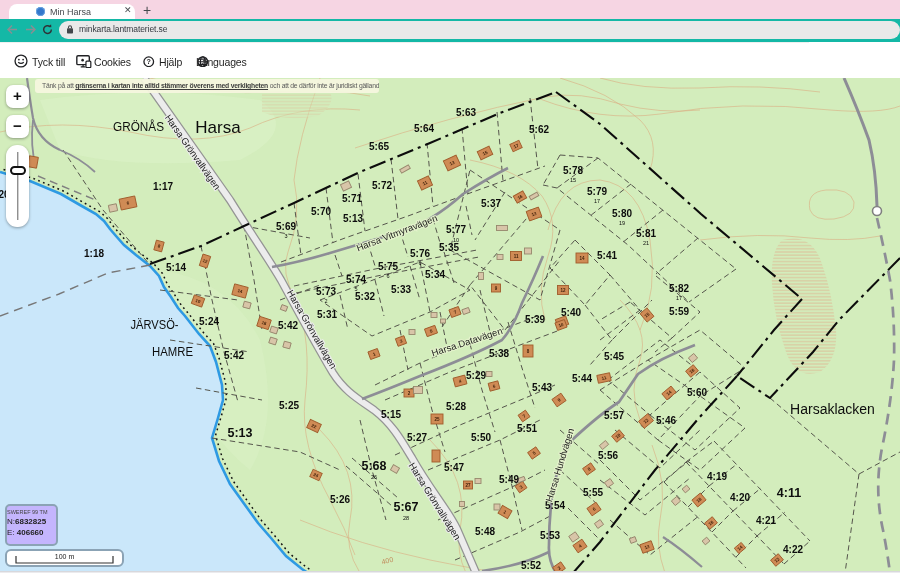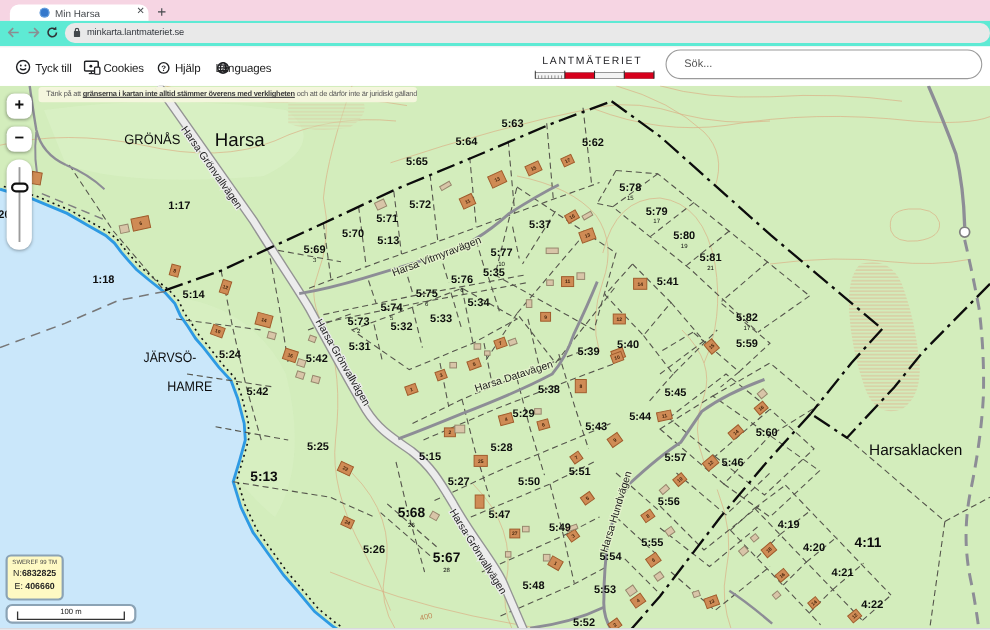--- a/index.html
+++ b/index.html
@@ -5,38 +5,38 @@
 html,body{width:900px;height:573px;overflow:hidden;font-family:"Liberation Sans",sans-serif}
 #wrap{position:relative;width:900px;height:573px;background:#fff}
 
 #tabs{position:absolute;left:0;top:0;width:900px;height:19px;background:#f6d5e3}
 #tab{position:absolute;left:9px;top:4px;width:126px;height:15px;background:#fff;border-radius:8px 8px 0 0}
 #tab .fav{position:absolute;left:27px;top:3px;width:9px;height:9px;border-radius:50%;background:#3478cc;box-shadow:inset 0 0 0 1px #6aa3e0}
 #tab .ttl{position:absolute;left:41px;top:2.5px;font-size:9px;color:#45494d}
 #tabx{position:absolute;left:124px;top:5px;font-size:9px;color:#4a4e52}
 #tabplus{position:absolute;left:143px;top:2px;font-size:14px;color:#45494d;font-weight:400}
 
-#nav{position:absolute;left:0;top:19px;width:900px;height:23px;background:#5eead4}
+#nav{position:absolute;left:0;top:19px;width:900px;height:23px;background:#14b8a6}
 #addr{position:absolute;left:59px;top:2px;width:841px;height:18px;background:#e9e9e9;border-radius:9px;color:#34383f;font-size:9px;line-height:18px}
 
 #bar{position:absolute;left:0;top:42px;width:809px;height:36px;background:#fff;border-top:1px solid #efefef}
 .tbtn{position:absolute;top:12.5px;height:14px;font-size:10.5px;letter-spacing:-0.15px;color:#1f1f1f;white-space:nowrap}
 #logo{position:absolute;left:485px;top:51px;width:112px}
 #logo .wm{font-size:9.5px;letter-spacing:1.55px;color:#26262a;font-weight:400;white-space:nowrap;margin-left:8px;line-height:9px}
 #sok{position:absolute;left:605px;top:45px;width:288px;height:27px;border:1px solid #9a9a9a;border-radius:13.5px;background:#fff;font-size:10px;color:#555;line-height:25px;padding-left:16px}
 
 #map{position:absolute;left:0;top:78px;width:900px;height:495px}
 
 #notice{position:absolute;left:35px;top:79px;width:344px;height:14px;background:rgba(246,246,224,0.93);border-radius:3px;font-size:6.8px;letter-spacing:-0.22px;color:#5a5a5a;line-height:14px;padding-left:7px;white-space:nowrap;overflow:hidden}
 #notice b{color:#3c3c3c;text-decoration:underline;font-weight:700}
 .zbtn{position:absolute;left:6px;width:23px;height:23px;background:#fff;border-radius:7px;box-shadow:0 1px 3px rgba(0,0,0,0.35);text-align:center;font-size:15px;font-weight:700;color:#111;line-height:22px}
 #slider{position:absolute;left:6px;top:145px;width:23px;height:82px;background:#fff;border-radius:11px;box-shadow:0 1px 3px rgba(0,0,0,0.35)}
 #slider .rail{position:absolute;left:10.5px;top:7px;width:2px;height:68px;background:#cfcfcf;border-left:1px solid #909090}
 #slider .hnd{position:absolute;left:3.5px;top:21px;width:16px;height:9px;border:2px solid #111;border-radius:5px;background:#fff}
-#coord{position:absolute;left:5px;top:504px;width:53px;height:42px;background:#fef9c3;border:2px solid #8ba3b5;border-radius:5px;text-align:center}
+#coord{position:absolute;left:5px;top:504px;width:53px;height:42px;background:#c4b5fd;border:2px solid #8ba3b5;border-radius:5px;}
 #coord .t1{font-size:5.5px;color:#444;margin-top:3px}
 #coord .t2{font-size:8px;color:#222;margin-top:2px}
 #scale{position:absolute;left:5px;top:549px;width:119px;height:18px;background:#fff;border:2px solid #8ba3b5;border-radius:6px}
 #scale .lbl{position:absolute;left:0;width:115px;text-align:center;top:2px;font-size:7px;color:#222}
 </style></head><body>
 <div id="wrap">
 <div id="tabs">
  <div id="tab">
         <span class="fav"></span>
         <span class="ttl">Min Harsa</span>
@@ -82,35 +82,20 @@
         <text x="8" y="11.6" font-size="10" font-weight="bold" fill="#202124" text-anchor="middle" font-family="Liberation Sans">?</text>
       </svg>
  <span class="tbtn" style="left:159px">Hjälp</span>
  <svg style="position:absolute;left:197px;top:12.5px" width="11.5" height="11.5" viewBox="0 0 16 16">
         <circle cx="8" cy="8" r="6.7" fill="none" stroke="#202124" stroke-width="1.9"></circle>
         <ellipse cx="8" cy="8" rx="3.2" ry="6.7" fill="none" stroke="#202124" stroke-width="1.7"></ellipse>
         <path d="M1.4 8h13.2M2.4 4.4h11.2M2.4 11.6h11.2" stroke="#202124" stroke-width="1.7" fill="none"></path>
       </svg>
  <span class="tbtn" style="left:196px">Languages</span>
 </div>
-<div id="logo">
- <div class="wm">LANTMÄTERIET</div>
- <svg width="110" height="9" viewBox="0 0 110 9" style="margin-top:1px;margin-left:1px">
-  <rect x="0.5" y="2" width="108" height="5.5" fill="#f4f4f4" stroke="#666" stroke-width="0.6"></rect>
-  <rect x="27.5" y="2" width="27" height="5.5" fill="#d6001c"></rect>
-  <rect x="81.5" y="2" width="27" height="5.5" fill="#d6001c"></rect>
-  <g stroke="#222" stroke-width="0.9">
-   <path d="M0.5 0V7.5M27.5 0V7.5M54.5 0V7.5M81.5 0V7.5M108.5 0V7.5"></path>
-  </g>
-  <g stroke="#444" stroke-width="0.5">
-   <path d="M3.5 4.5v3M6.5 4.5v3M9.5 4.5v3M12.5 4.5v3M15.5 4.5v3M18.5 4.5v3M21.5 4.5v3M24.5 4.5v3"></path>
-  </g>
- </svg>
-</div>
-<div id="sok">Sök...</div>
 <svg id="map" viewBox="0 78 900 495" width="900" height="495">
       <defs>
         <pattern id="marsh" width="4" height="3.2" patternUnits="userSpaceOnUse">
           <rect width="4" height="3.2" fill="#d9cfa5"></rect>
           <rect y="0" width="4" height="1.5" fill="#d3edbc"></rect>
         </pattern>
       </defs>
       <rect x="0" y="78" width="900" height="495" fill="#d3edbc"></rect>
       <path d="M40 100 Q150 85 260 100 Q300 130 240 160 Q120 170 60 150 Z" fill="#dcf2c8" opacity="0.55"></path>
       <path d="M160 270 Q230 280 260 340 Q280 420 250 470 Q200 430 180 360 Z" fill="#dcf2c8" opacity="0.45"></path>

